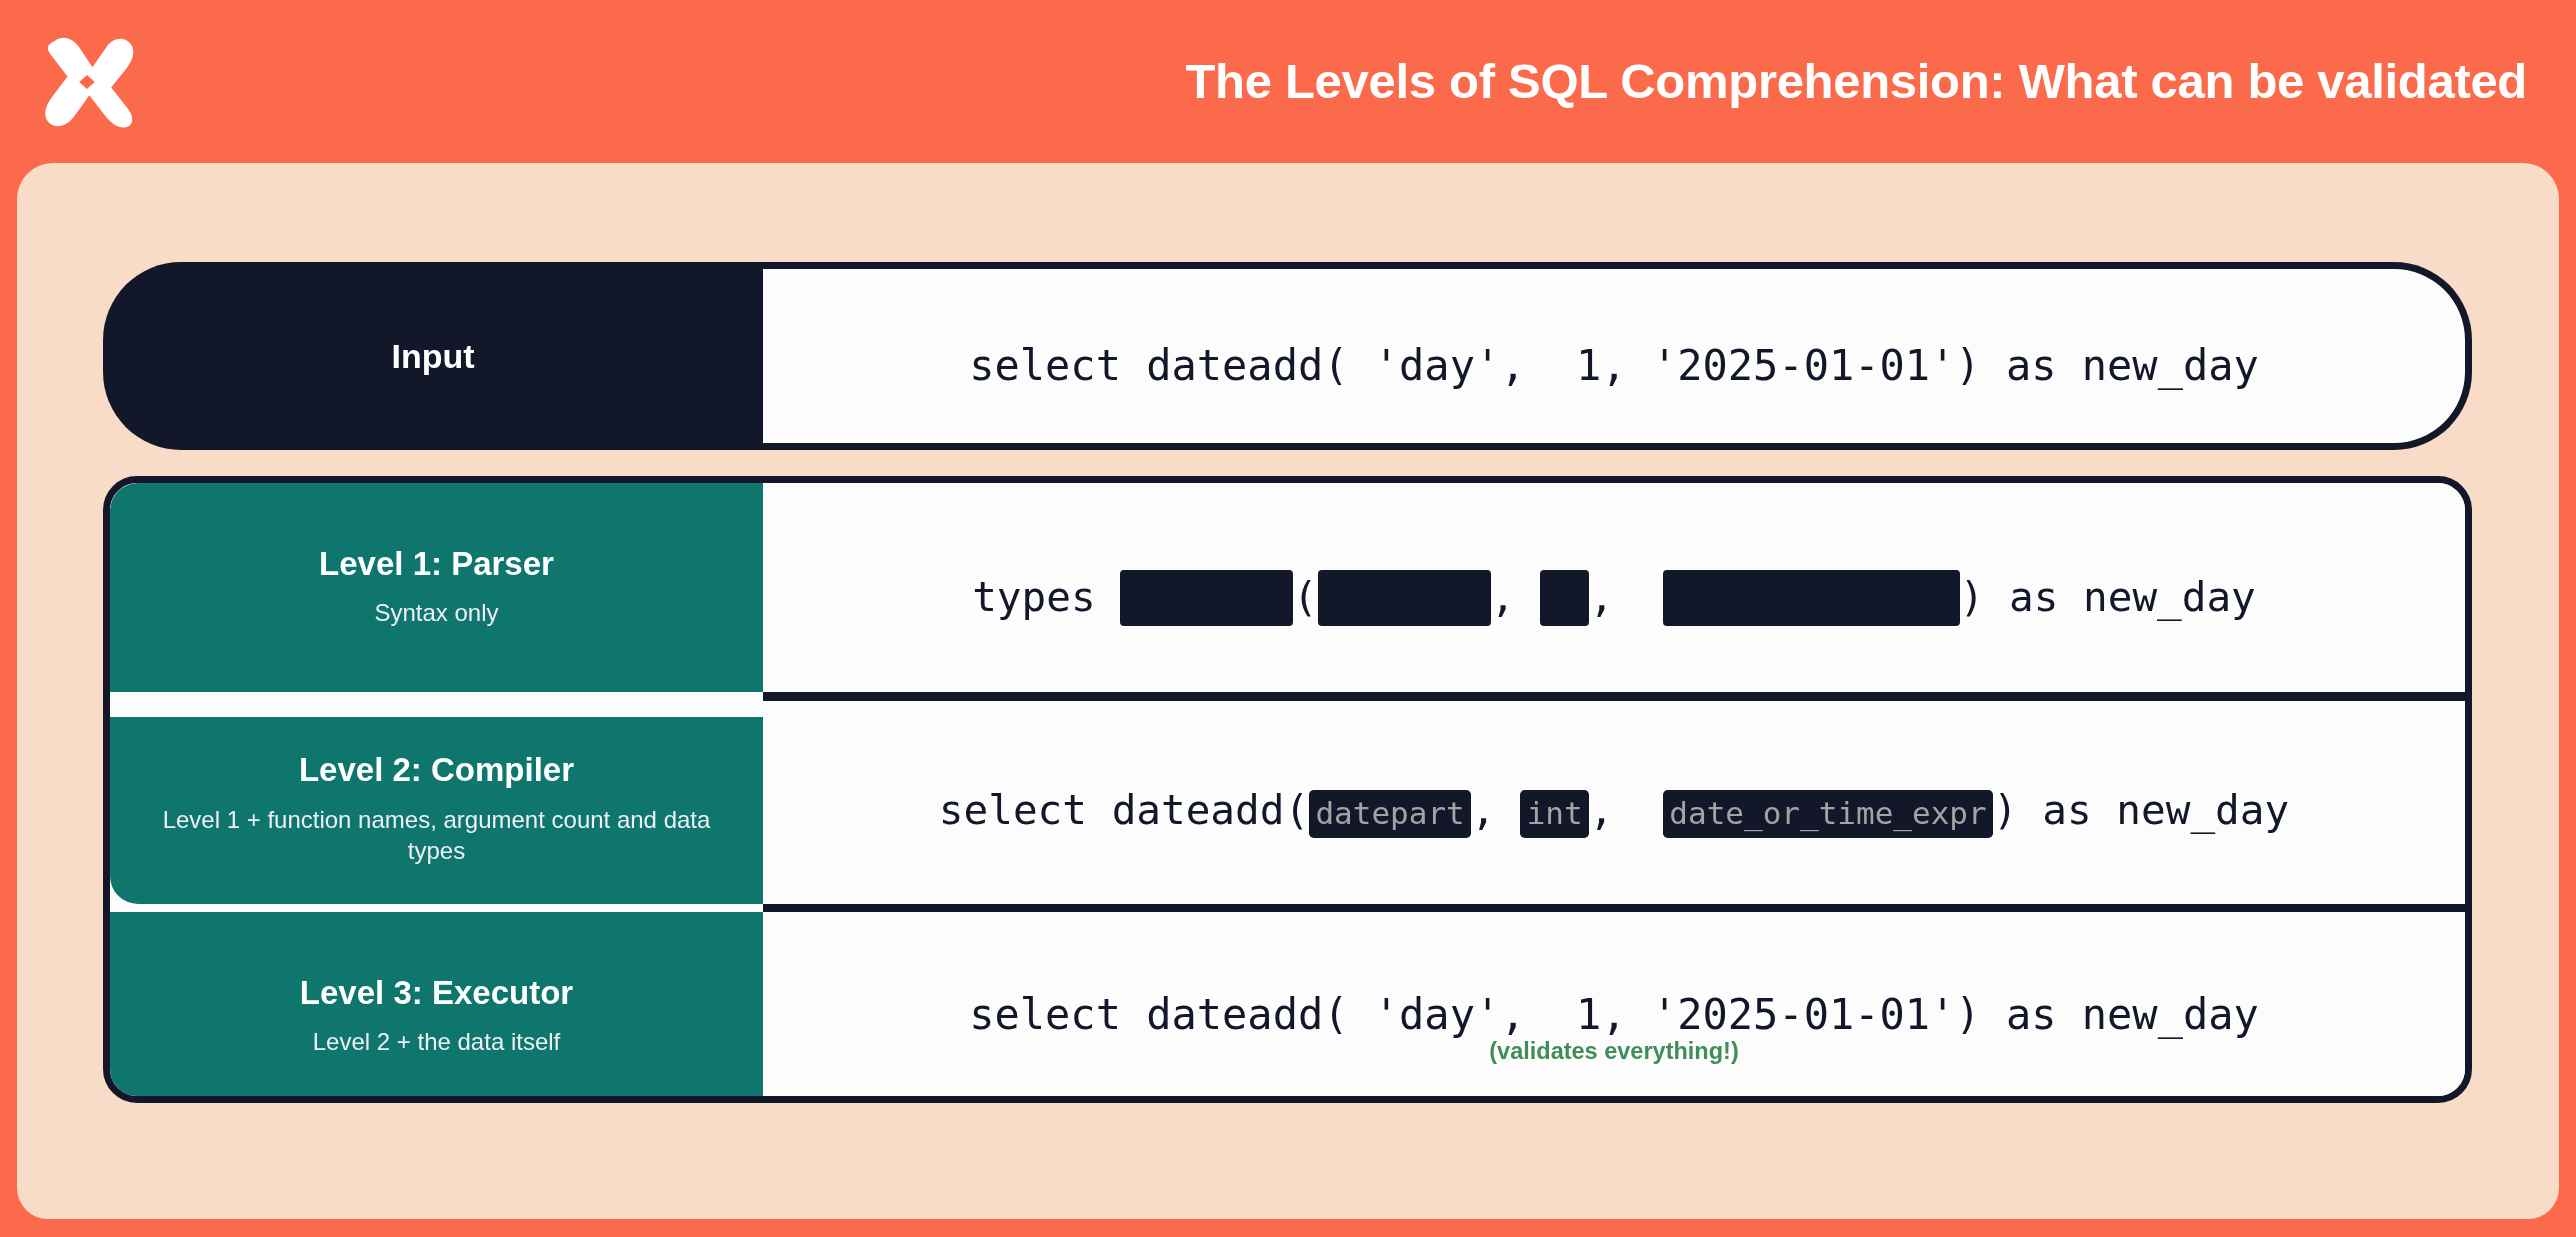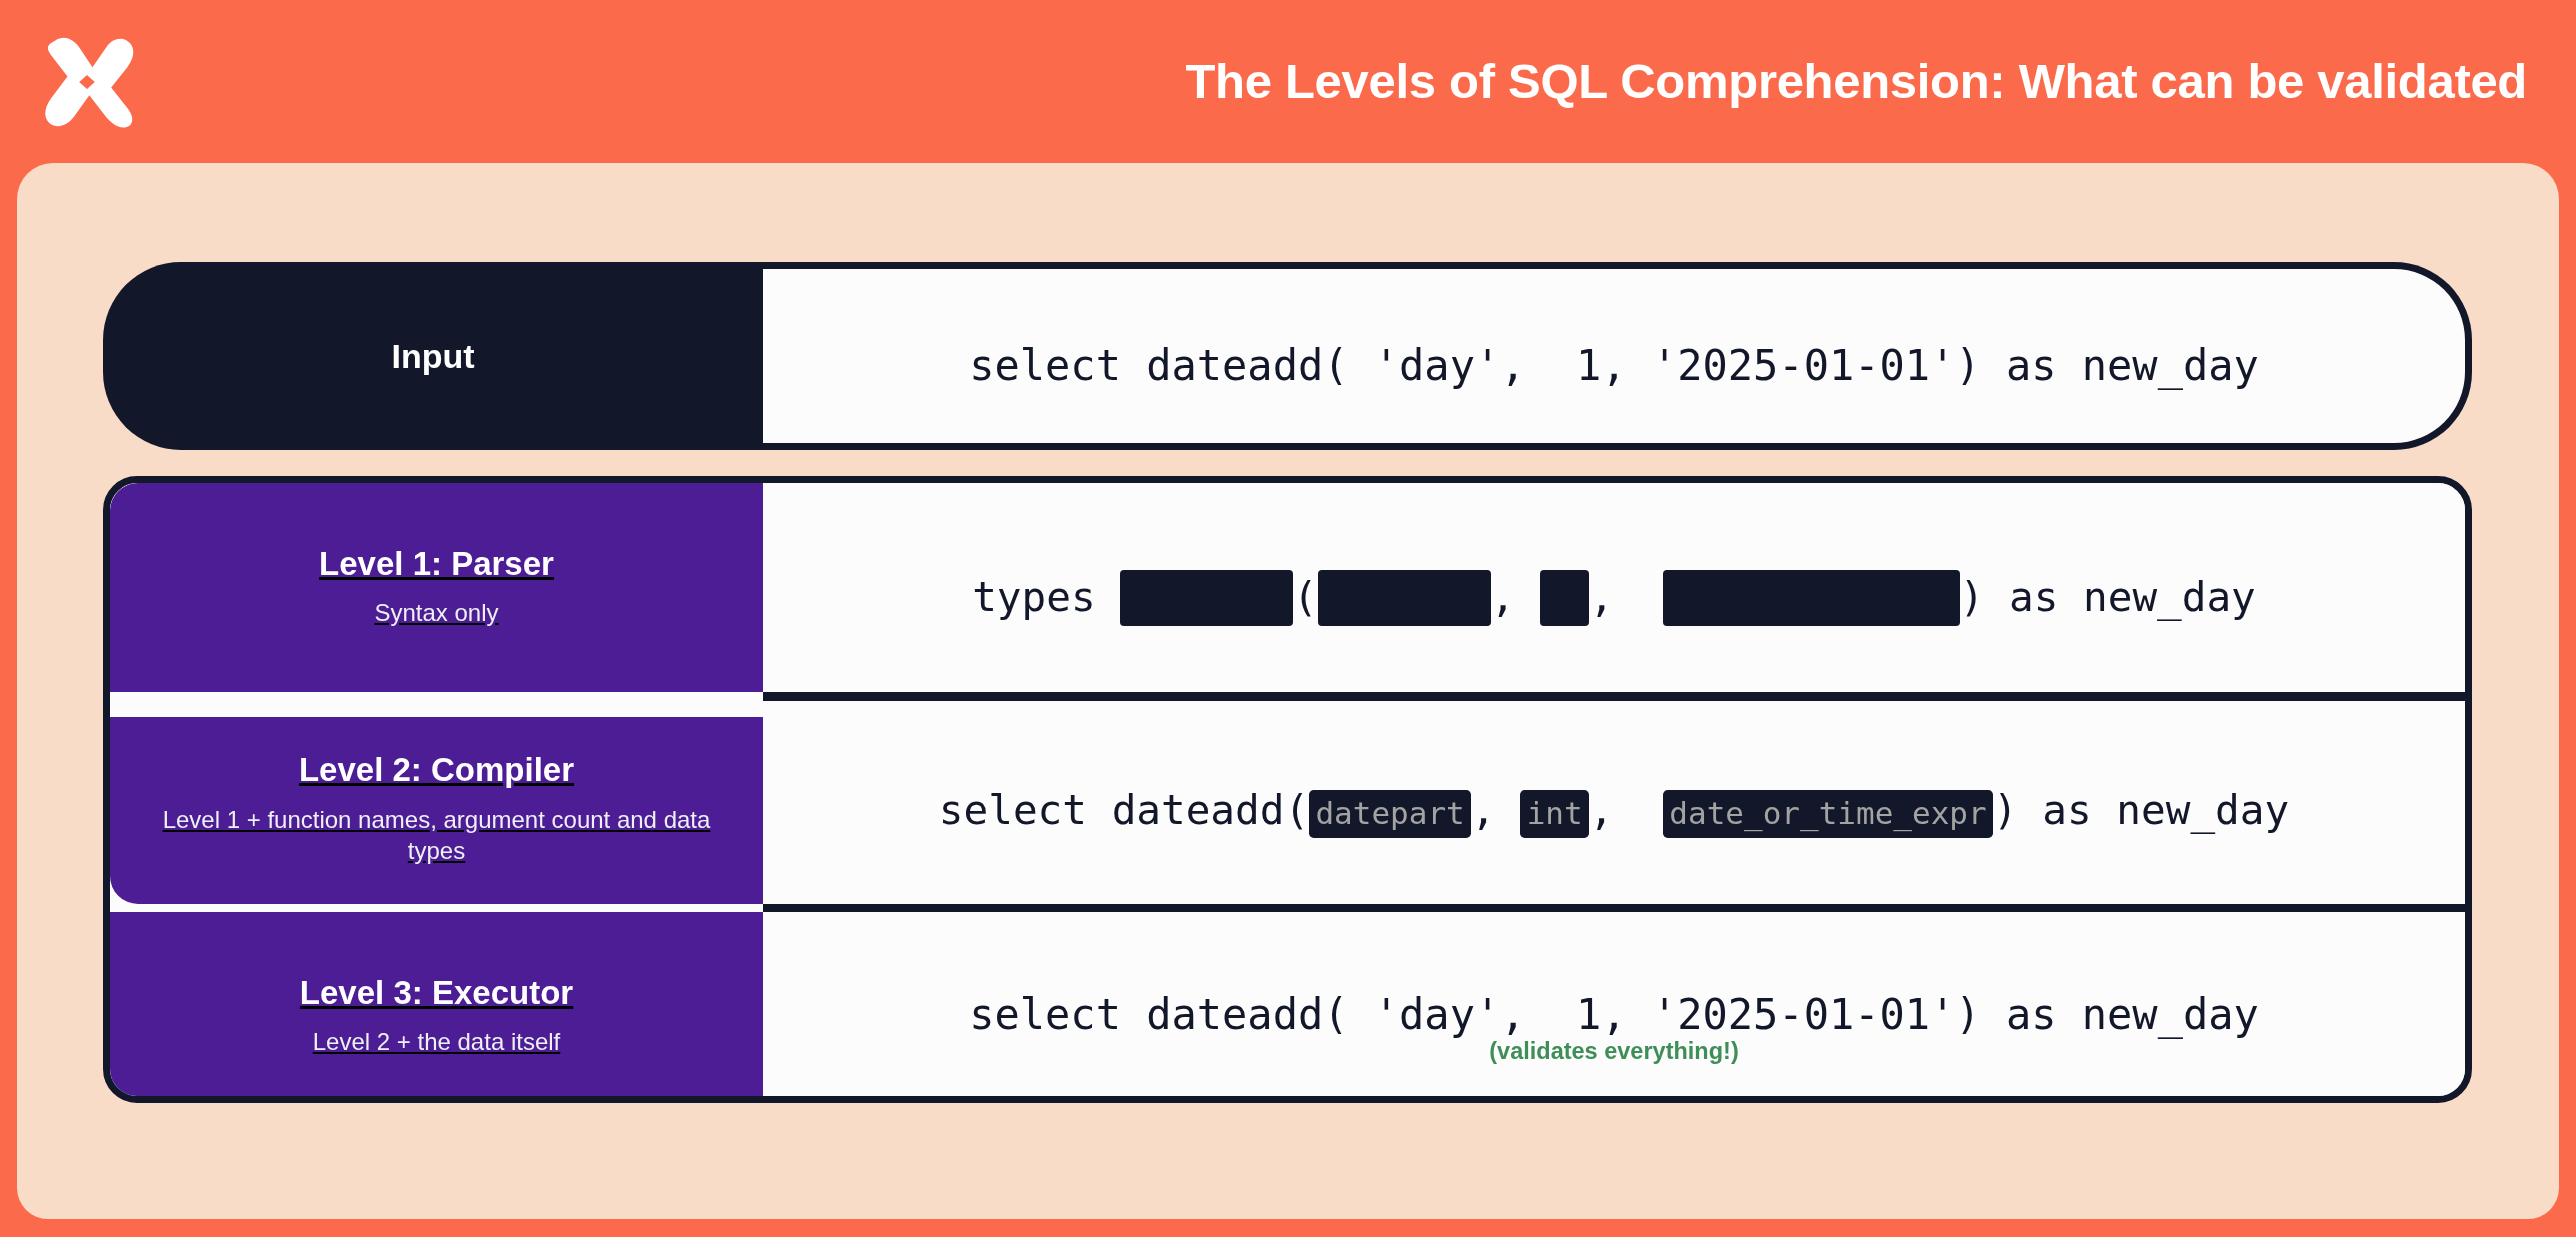--- a/index.html
+++ b/index.html
@@ -117,28 +117,27 @@
     height: 209px;
     position: relative;
   }
   .level-row:nth-child(1) { height: 209px; }
   .level-row:nth-child(2) { height: 201px; }
   .level-row:nth-child(3) { height: 203px; }
 
   .level-label {
     width: 653px;
     flex: 0 0 653px;
-    background: #4c1d95;
+    background: #0f766e;
     display: flex;
     flex-direction: column;
     align-items: center;
     justify-content: center;
     padding: 0 22px;
     text-align: center;
-    text-decoration: underline;
   }
   .level-row:nth-child(1) .level-label { border-radius: 28px 0 0 0; }
   .level-row:nth-child(3) .level-label { border-radius: 0 0 0 28px; margin-top: 16px; }
 
   .level-title {
     color: #FFFFFF;
     font-size: 33px;
     font-weight: bold;
     line-height: 1.05;
     margin-bottom: 15.7px;

